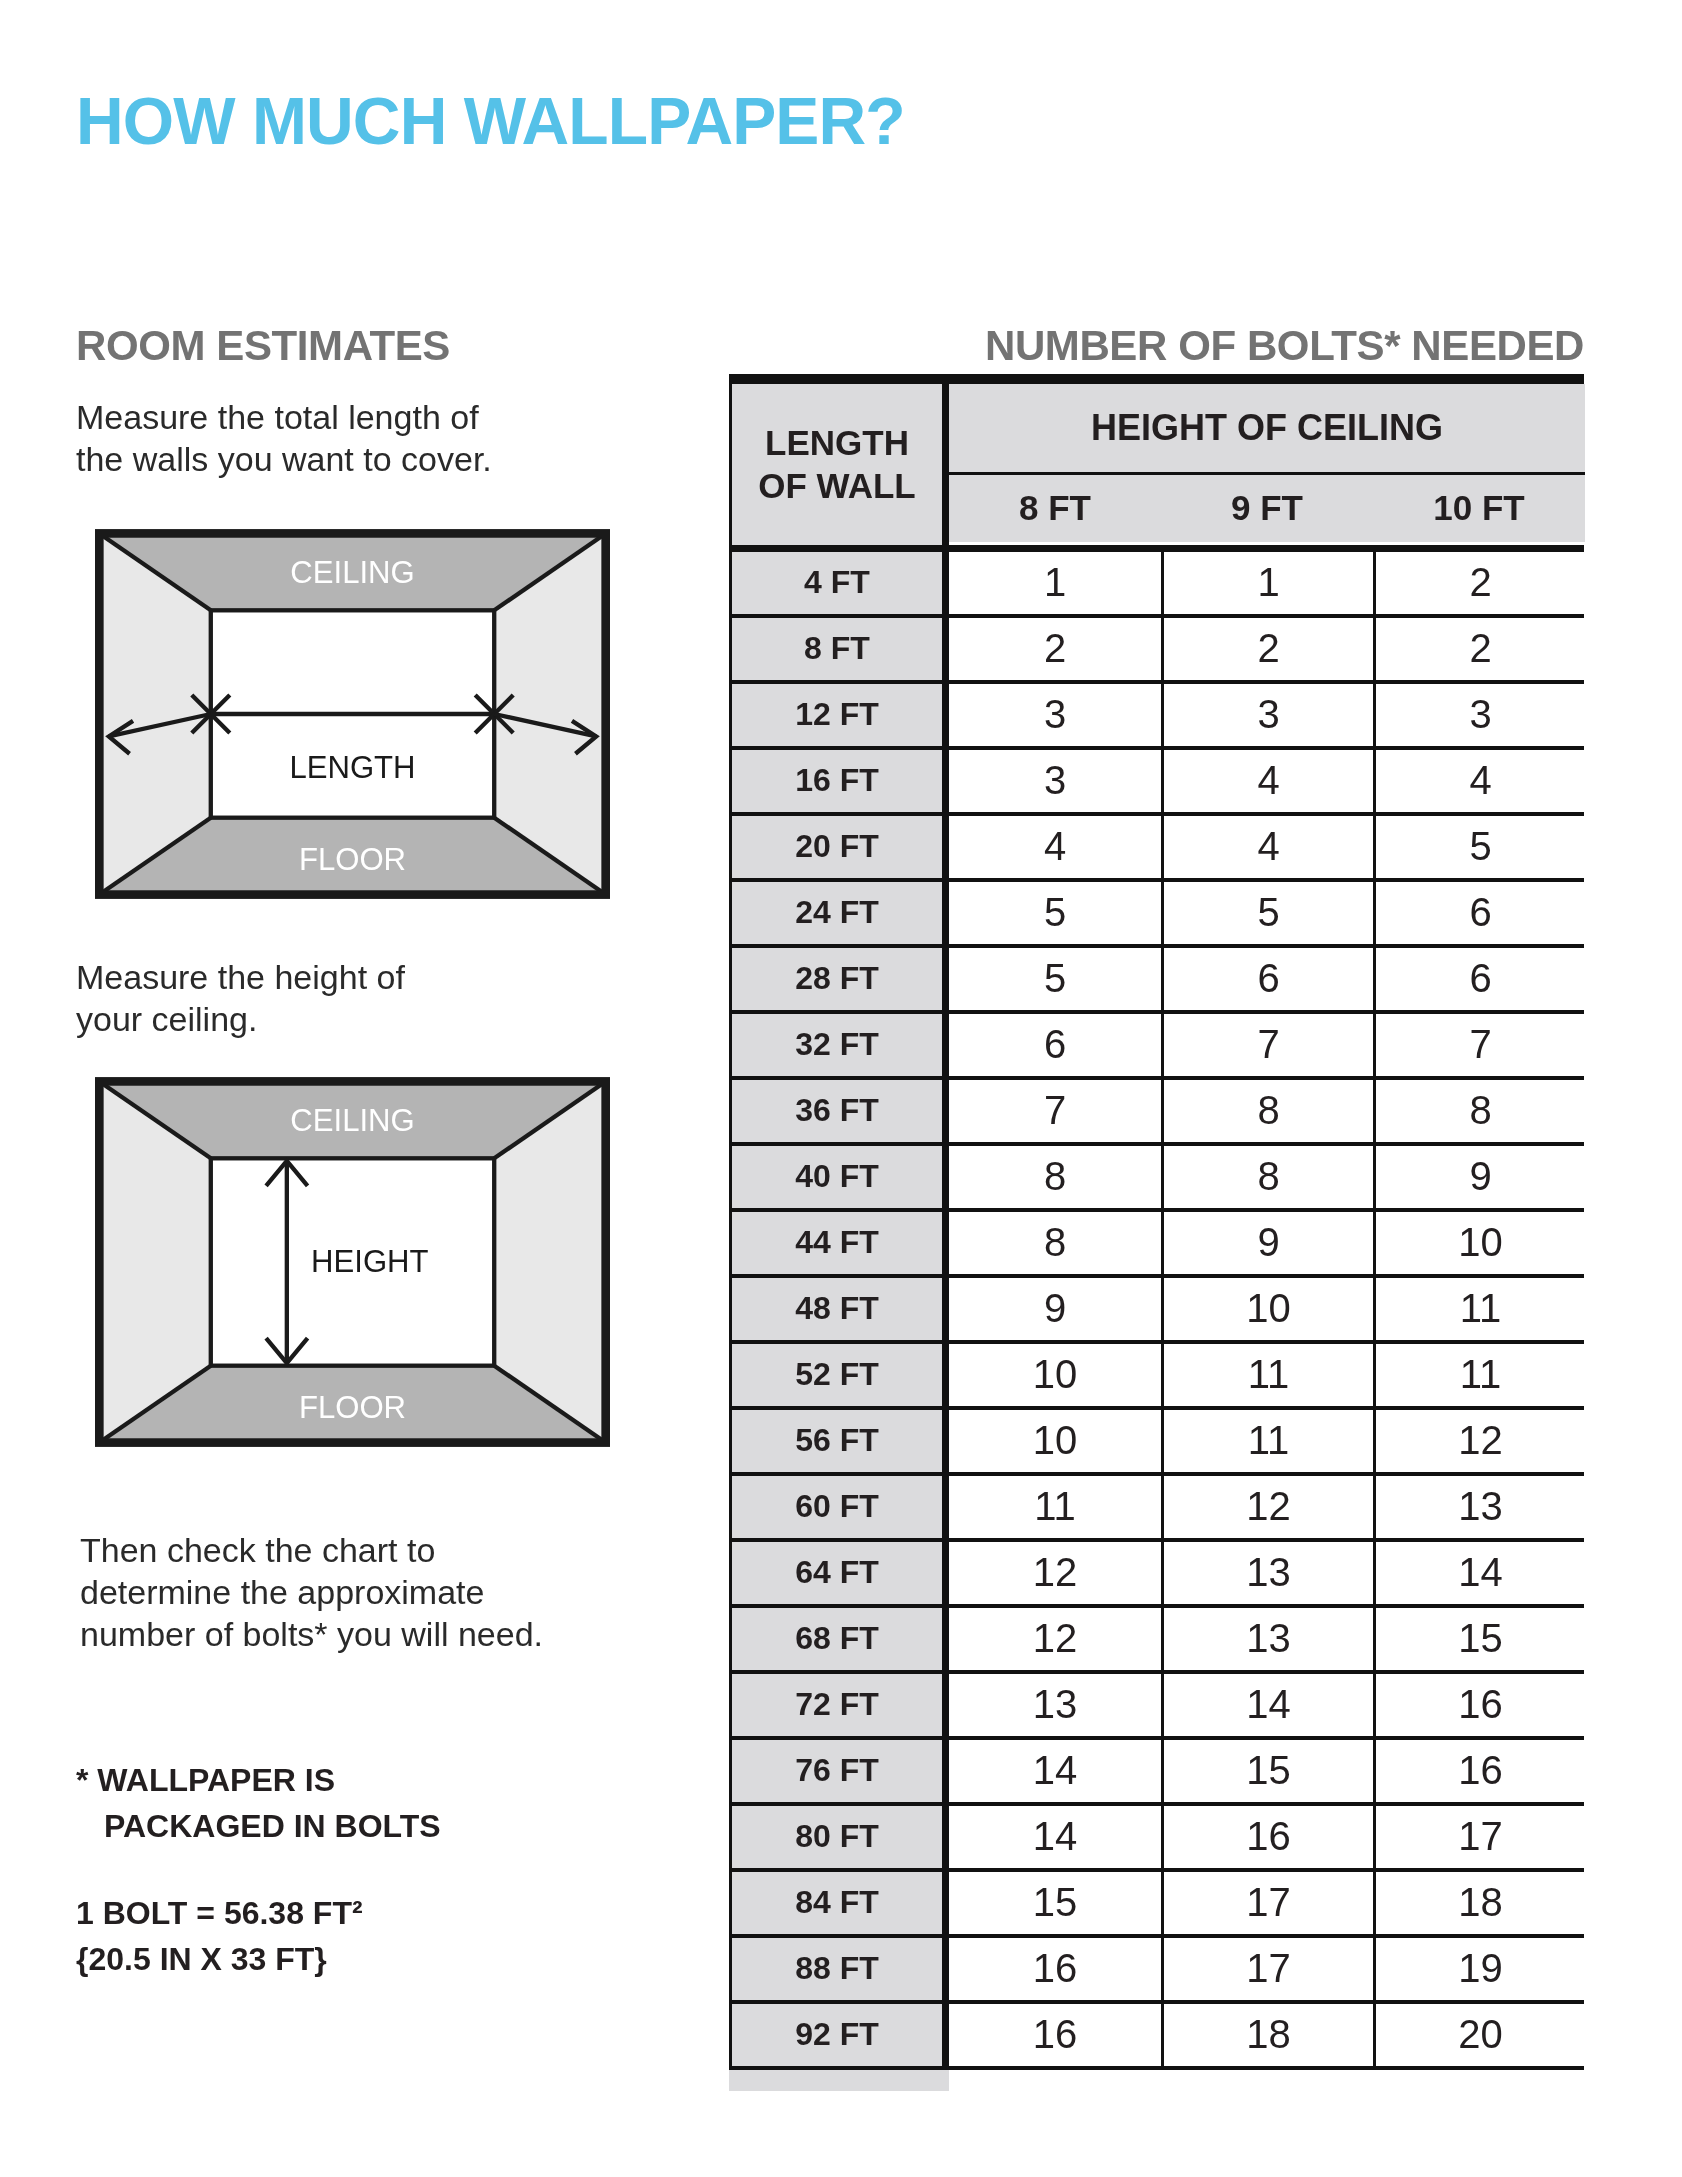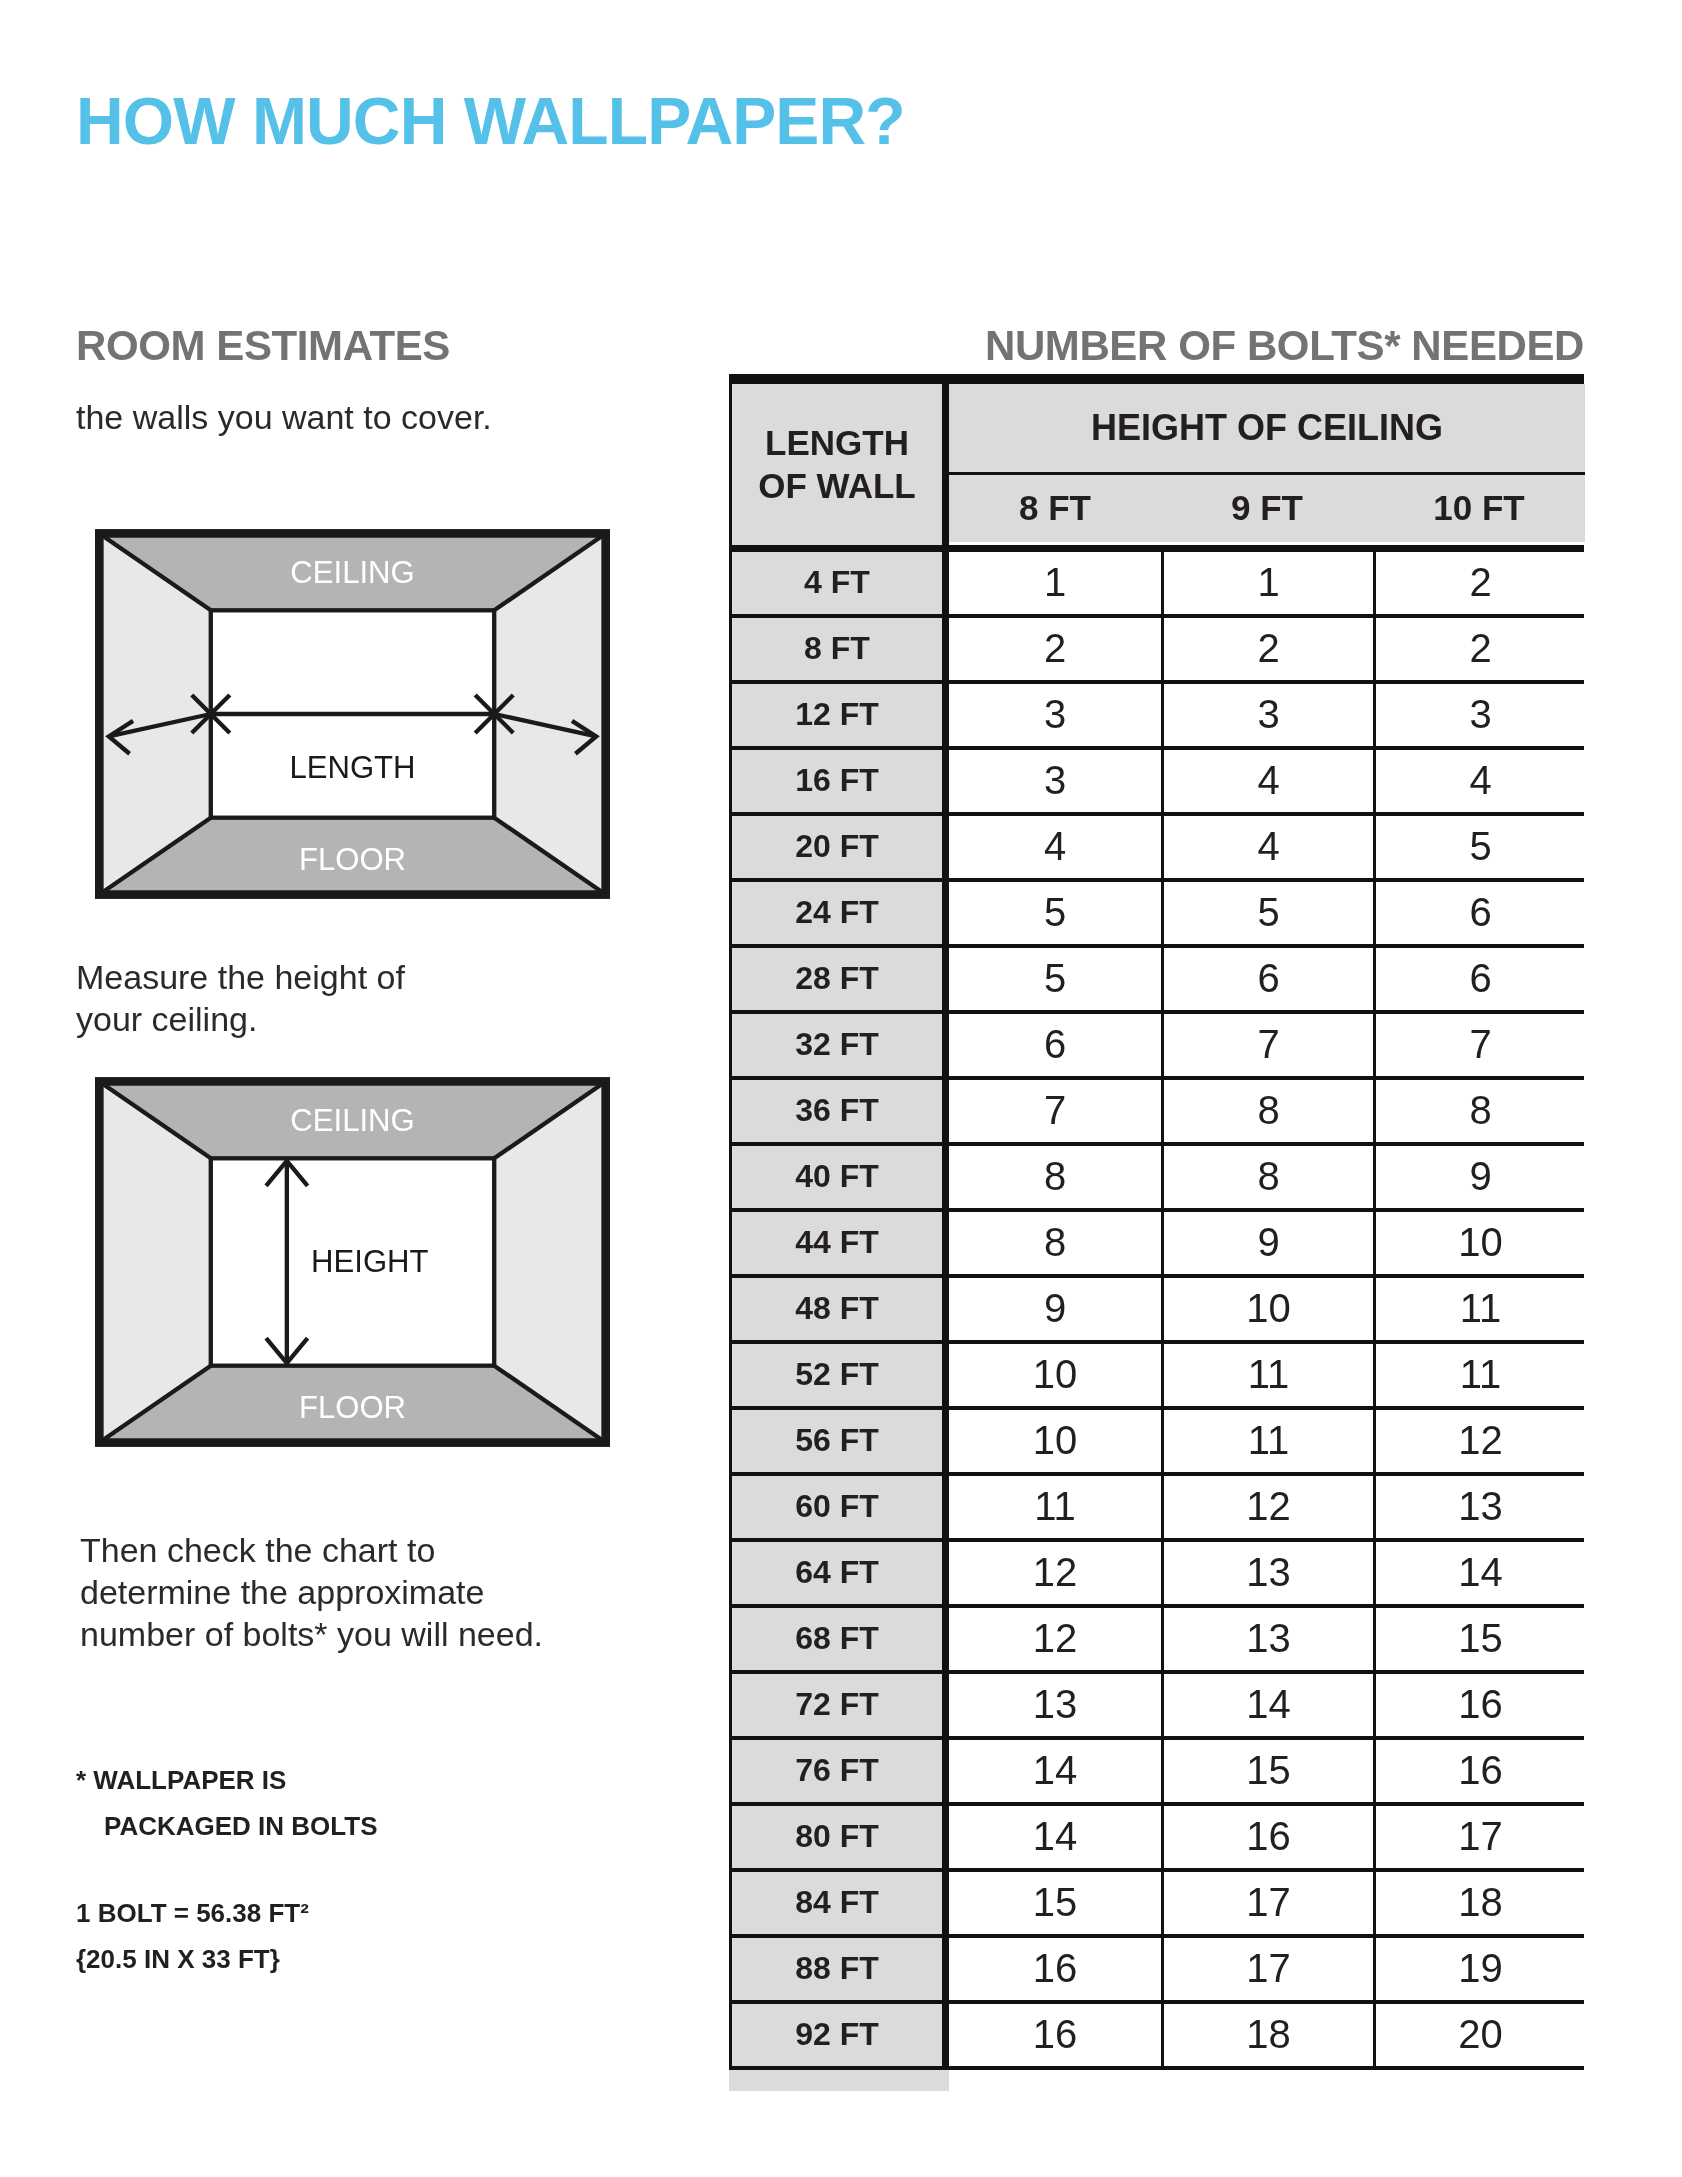--- a/index.html
+++ b/index.html
@@ -6,21 +6,21 @@
   #page{
     position:relative;width:1683px;height:2177px;background:#ffffff;overflow:hidden;
     font-family:"Liberation Sans","DejaVu Sans",sans-serif;color:#231f20;
   }
   .abs{position:absolute;}
   
   .page-title{left:76px;top:83px;font-size:66px;font-weight:bold;letter-spacing:-0.9px;color:#55c1e8;}
   .section-head{font-size:42px;font-weight:bold;color:#737373;letter-spacing:-0.4px;}
   
   .body-text{font-size:34px;line-height:42px;color:#2a2a2a;}
-  .bold-note{font-size:26px;line-height:46px;font-weight:bold;color:#231f20;}
+  .bold-note{font-size:32px;line-height:46px;font-weight:bold;color:#231f20;}
   .indent2{padding-left:28px;}
   
   .room-diagram{display:block;}
   
   #bolt-table{left:729px;top:374px;width:855px;}
   .t-topbar{height:9.5px;background:#111111;}
   .t-header{display:grid;grid-template-columns:220px 636px;}
   .t-label-head{
     box-sizing:border-box;width:220px;height:161px;background:#dbdbdd;
     border-left:3.5px solid #111;border-right:7.8px solid #111;
@@ -52,20 +52,21 @@
 </head>
 <body>
 
 <div id="page">
 
   <div class="abs page-title">HOW MUCH WALLPAPER?</div>
 
   <div class="abs section-head" style="left:76px;top:322px;">ROOM ESTIMATES</div>
 
   <div class="abs body-text" style="left:76px;top:396px;">
+    <div>Measure the total length of</div>
     <div>the walls you want to cover.</div>
   </div>
 
   <svg class="abs room-diagram" style="left:95px;top:529px;" width="515" height="370" viewBox="0 0 596 428">
     <polygon points="5,5 134,94 134,334 5,423" fill="#e8e8e8"></polygon>
     <polygon points="591,5 462,94 462,334 591,423" fill="#e8e8e8"></polygon>
     <polygon points="5,5 591,5 462,94 134,94" fill="#b4b4b4"></polygon>
     <polygon points="5,423 591,423 462,334 134,334" fill="#b4b4b4"></polygon>
     <rect x="134" y="94" width="328" height="240" fill="#ffffff" stroke="#1a1a1a" stroke-width="5"></rect>
     <g stroke="#1a1a1a" stroke-width="5">

